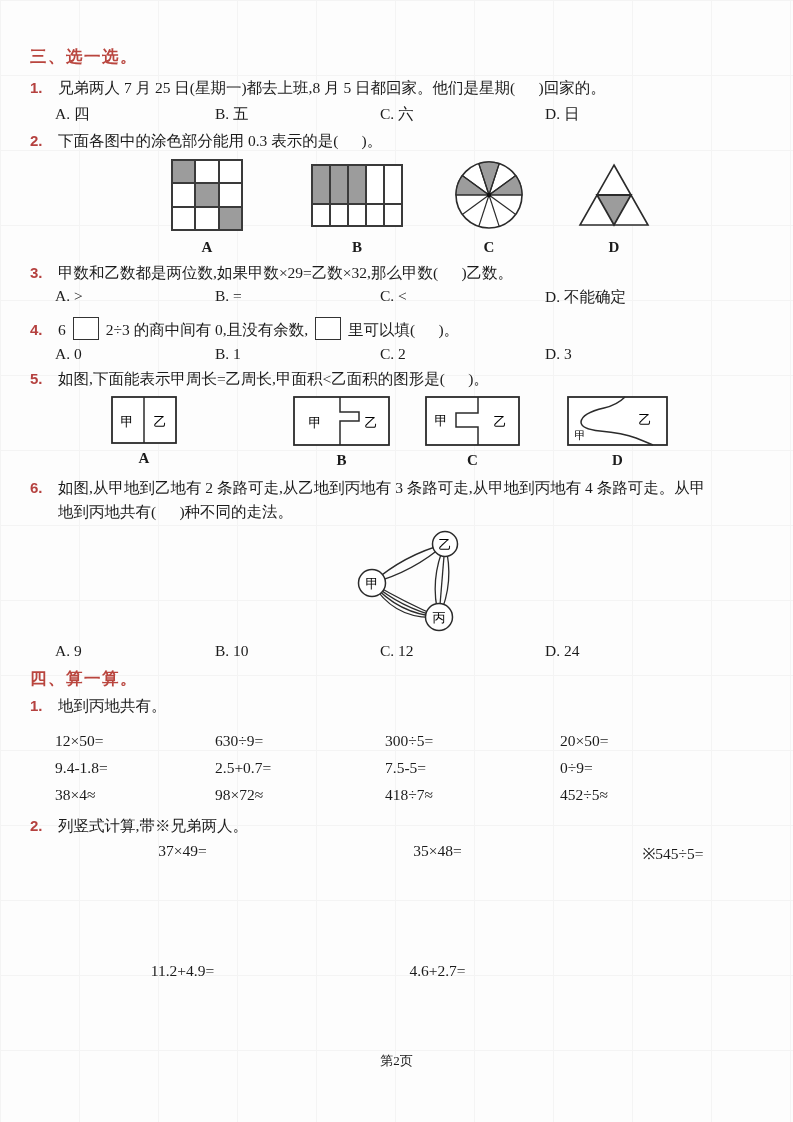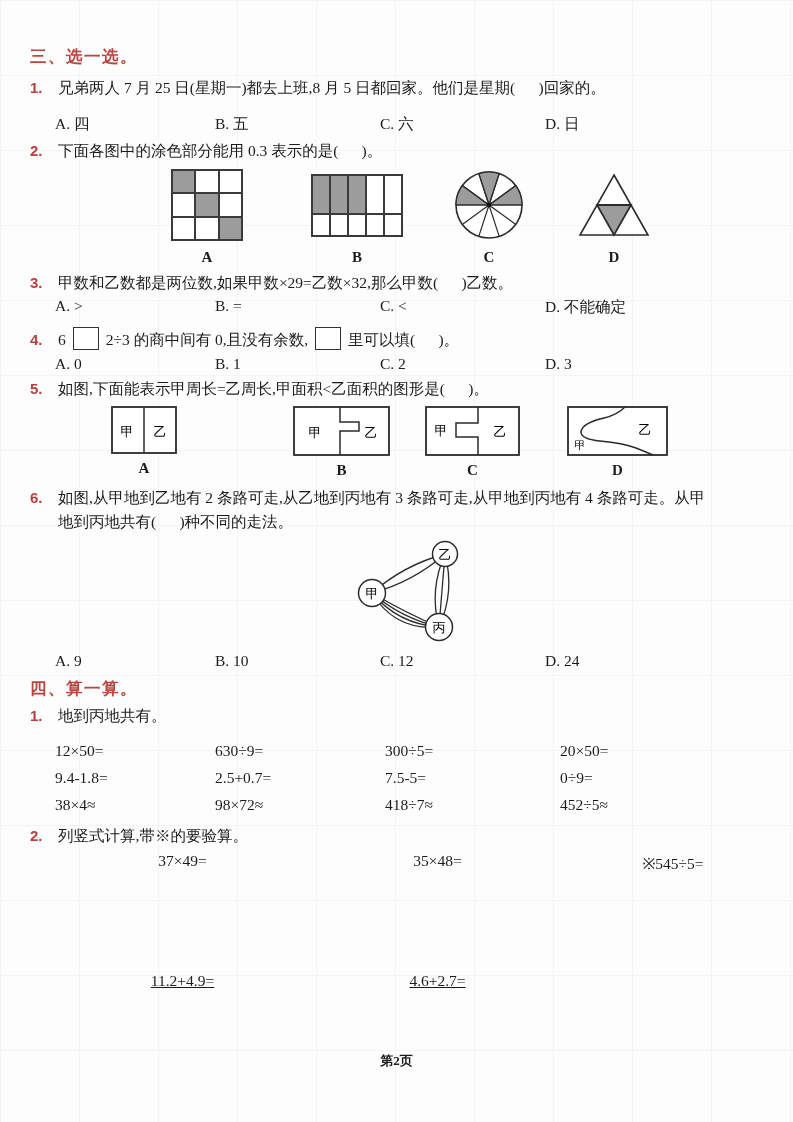--- a/index.html
+++ b/index.html
@@ -38,35 +38,35 @@
   .figB{width:90px;height:61px;border:1.8px solid #3a3a3a;display:grid;
         grid-template-columns:repeat(5,1fr);grid-template-rows:39px 1fr;background:#fff;}
   .figB div{border:1px solid #3a3a3a;}
   .shaded{background:#9c9c9c;}
   svg{display:block;}
   .calc-grid{display:grid;grid-template-columns:160px 170px 175px 1fr;
         padding-left:25px;font-size:15.5px;line-height:27px;}
   .calc-row3{display:grid;grid-template-columns:255px 255px 1fr;
         padding-left:25px;font-size:15.5px;text-align:center;}
   .footer{position:absolute;left:0;right:0;top:1052px;text-align:center;
-        font-weight:bold;font-size:13px;}
+        font-weight:normal;font-size:13px;}
 </style>
 </head>
 <body>
 
 <div class="page">
 <div class="content">
 
   <div class="sec-heading">三、选一选。</div>
 
   <div class="qline" style="margin-top:8px;">
     <span class="qnum">1.</span>
     <span class="qtext">兄弟两人 7 月 25 日(星期一)都去上班,8 月 5 日都回家。他们是星期(      )回家的。</span>
   </div>
-  <div class="opts" style="margin-top:14px;">
+  <div class="opts" style="margin-top:4px;">
     <span>A. 四</span>
     <span>B. 五</span>
     <span>C. 六</span>
     <span>D. 日</span>
   </div>
 
   <div class="qline" style="margin-top:4px;">
     <span class="qnum">2.</span>
     <span class="qtext">下面各图中的涂色部分能用 0.3 表示的是(      )。</span>
   </div>
@@ -259,28 +259,28 @@
     <span>7.5-5=</span>
     <span>0÷9=</span>
     <span>38×4≈</span>
     <span>98×72≈</span>
     <span>418÷7≈</span>
     <span>452÷5≈</span>
   </div>
 
   <div class="qline" style="margin-top:6px;">
     <span class="qnum">2.</span>
-    <span class="qtext">列竖式计算,带※的要验算。</span>
+    <span class="qtext">列竖式计算,带※兄弟两人。</span>
   </div>
   <div class="calc-row3" style="margin-top:4px;">
     <span>37×49=</span>
     <span>35×48=</span>
     <span>※545÷5=</span>
   </div>
-  <div class="calc-row3" style="margin-top:98px;text-decoration:underline;">
+  <div class="calc-row3" style="margin-top:98px;">
     <span>11.2+4.9=</span>
     <span>4.6+2.7=</span>
   </div>
 
 </div>
 
 <div class="footer">第2页</div>
 </div>
 
 </body></html>

